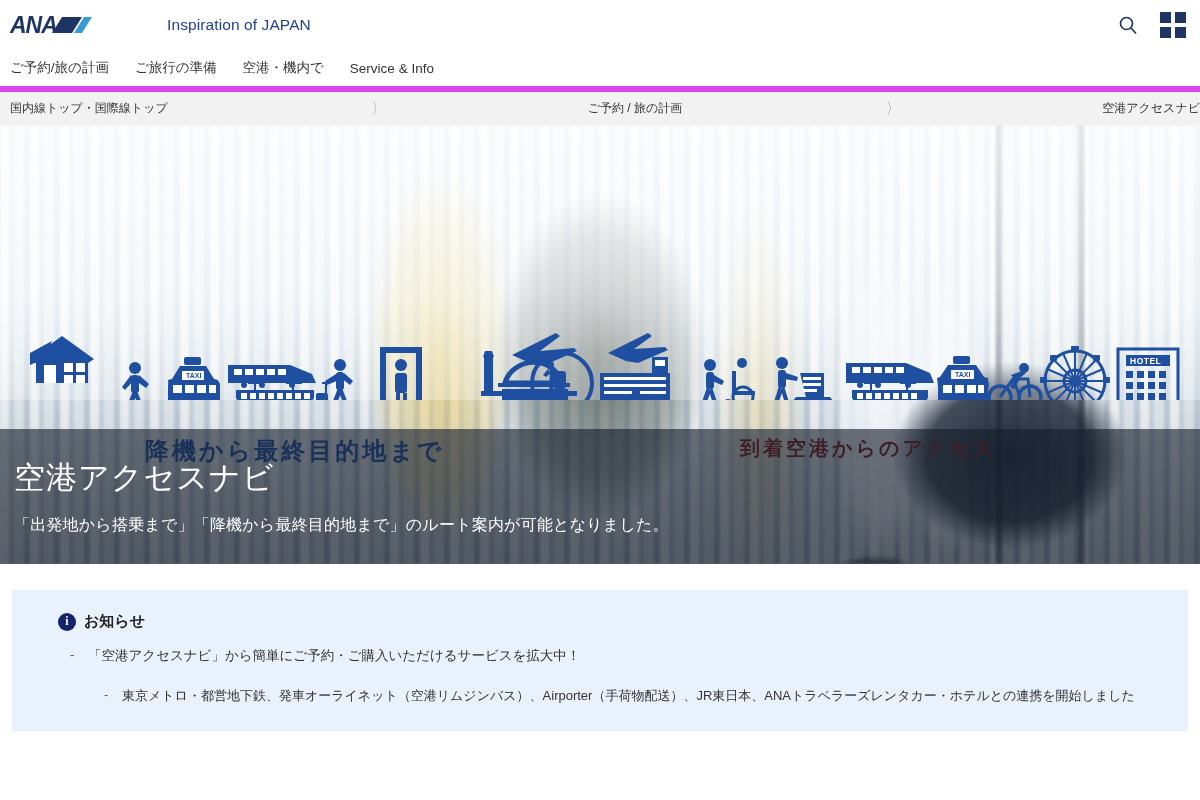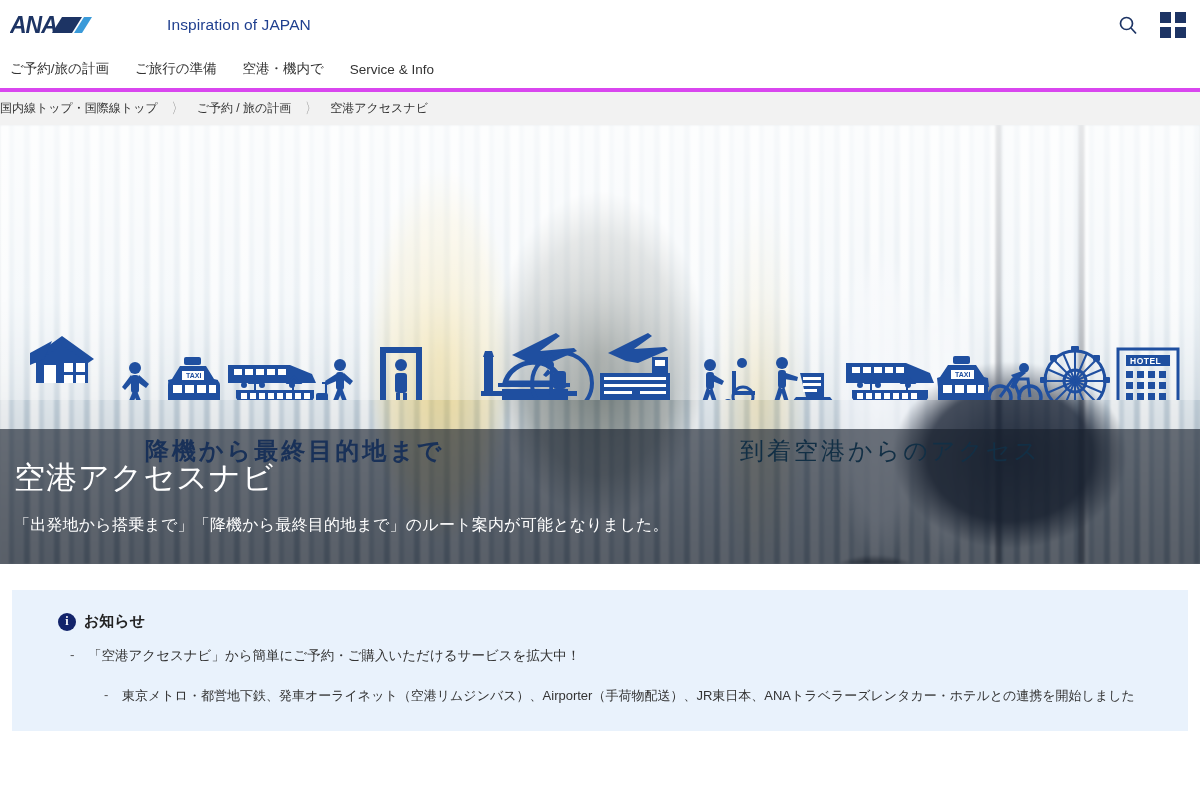--- a/index.html
+++ b/index.html
@@ -48,40 +48,42 @@
   }
   .grid-icon i { background: #1d3464; display: block; }
 
   
   .gnav {
     height: 42px;
     background: #ffffff;
     display: flex;
     align-items: center;
     padding-left: 10px;
-    border-bottom: 4px solid #d946ef;
+    border-bottom: 6px solid #d946ef;
   }
   .gnav-item {
     font-size: 13.5px;
     color: #333333;
     padding: 0 14px 0 0;
     margin-right: 12px;
     white-space: nowrap;
     cursor: pointer;
   }
   .gnav-item:first-child { margin-left: 0; }
 
   
   .breadcrumb {
     height: 33px;
     background: #f2f2f2;
     display: flex;
     align-items: center;
+    padding-left: 10px;
     font-size: 12px;
     color: #333333;
+    justify-content: space-between;
   }
   .bc-item { white-space: nowrap; cursor: pointer; }
   .bc-item.last { cursor: default; }
   .bc-sep {
     margin: 0 14px;
     color: #8a8a8a;
     font-size: 11px;
     transform: scaleY(1.3);
   }
 
@@ -538,21 +540,21 @@
           <rect x="688" y="292" width="330" height="5"></rect>
           <polygon points="1018,285 1042,294.5 1018,304"></polygon>
         </g>
       </g>
 
       <text x="146" y="205" font-family="Liberation Sans, sans-serif" font-size="0" fill="none"></text>
     </svg>
   </div>
 
   <div style="position:absolute;left:145px;top:310px;font-size:24px;font-weight:bold;color:#1f4fa0;letter-spacing:3px;">降機から最終目的地まで</div>
-  <div style="position:absolute;left:740px;top:310px;font-size:24px;font-weight:normal;color:#0c4a6e;letter-spacing:3px;">到着空港からのアクセス</div>
+  <div style="position:absolute;left:740px;top:310px;font-size:20px;font-weight:bold;color:#7f1d1d;letter-spacing:3px;">到着空港からのアクセス</div>
 
   <div class="hero-band"></div>
   <div class="hero-copy">
     <h1 class="hero-title">空港アクセスナビ</h1>
     <p class="hero-sub">「出発地から搭乗まで」「降機から最終目的地まで」のルート案内が可能となりました。</p>
   </div>
 </div>
 
 <div class="notice-area">
   <div class="notice">

